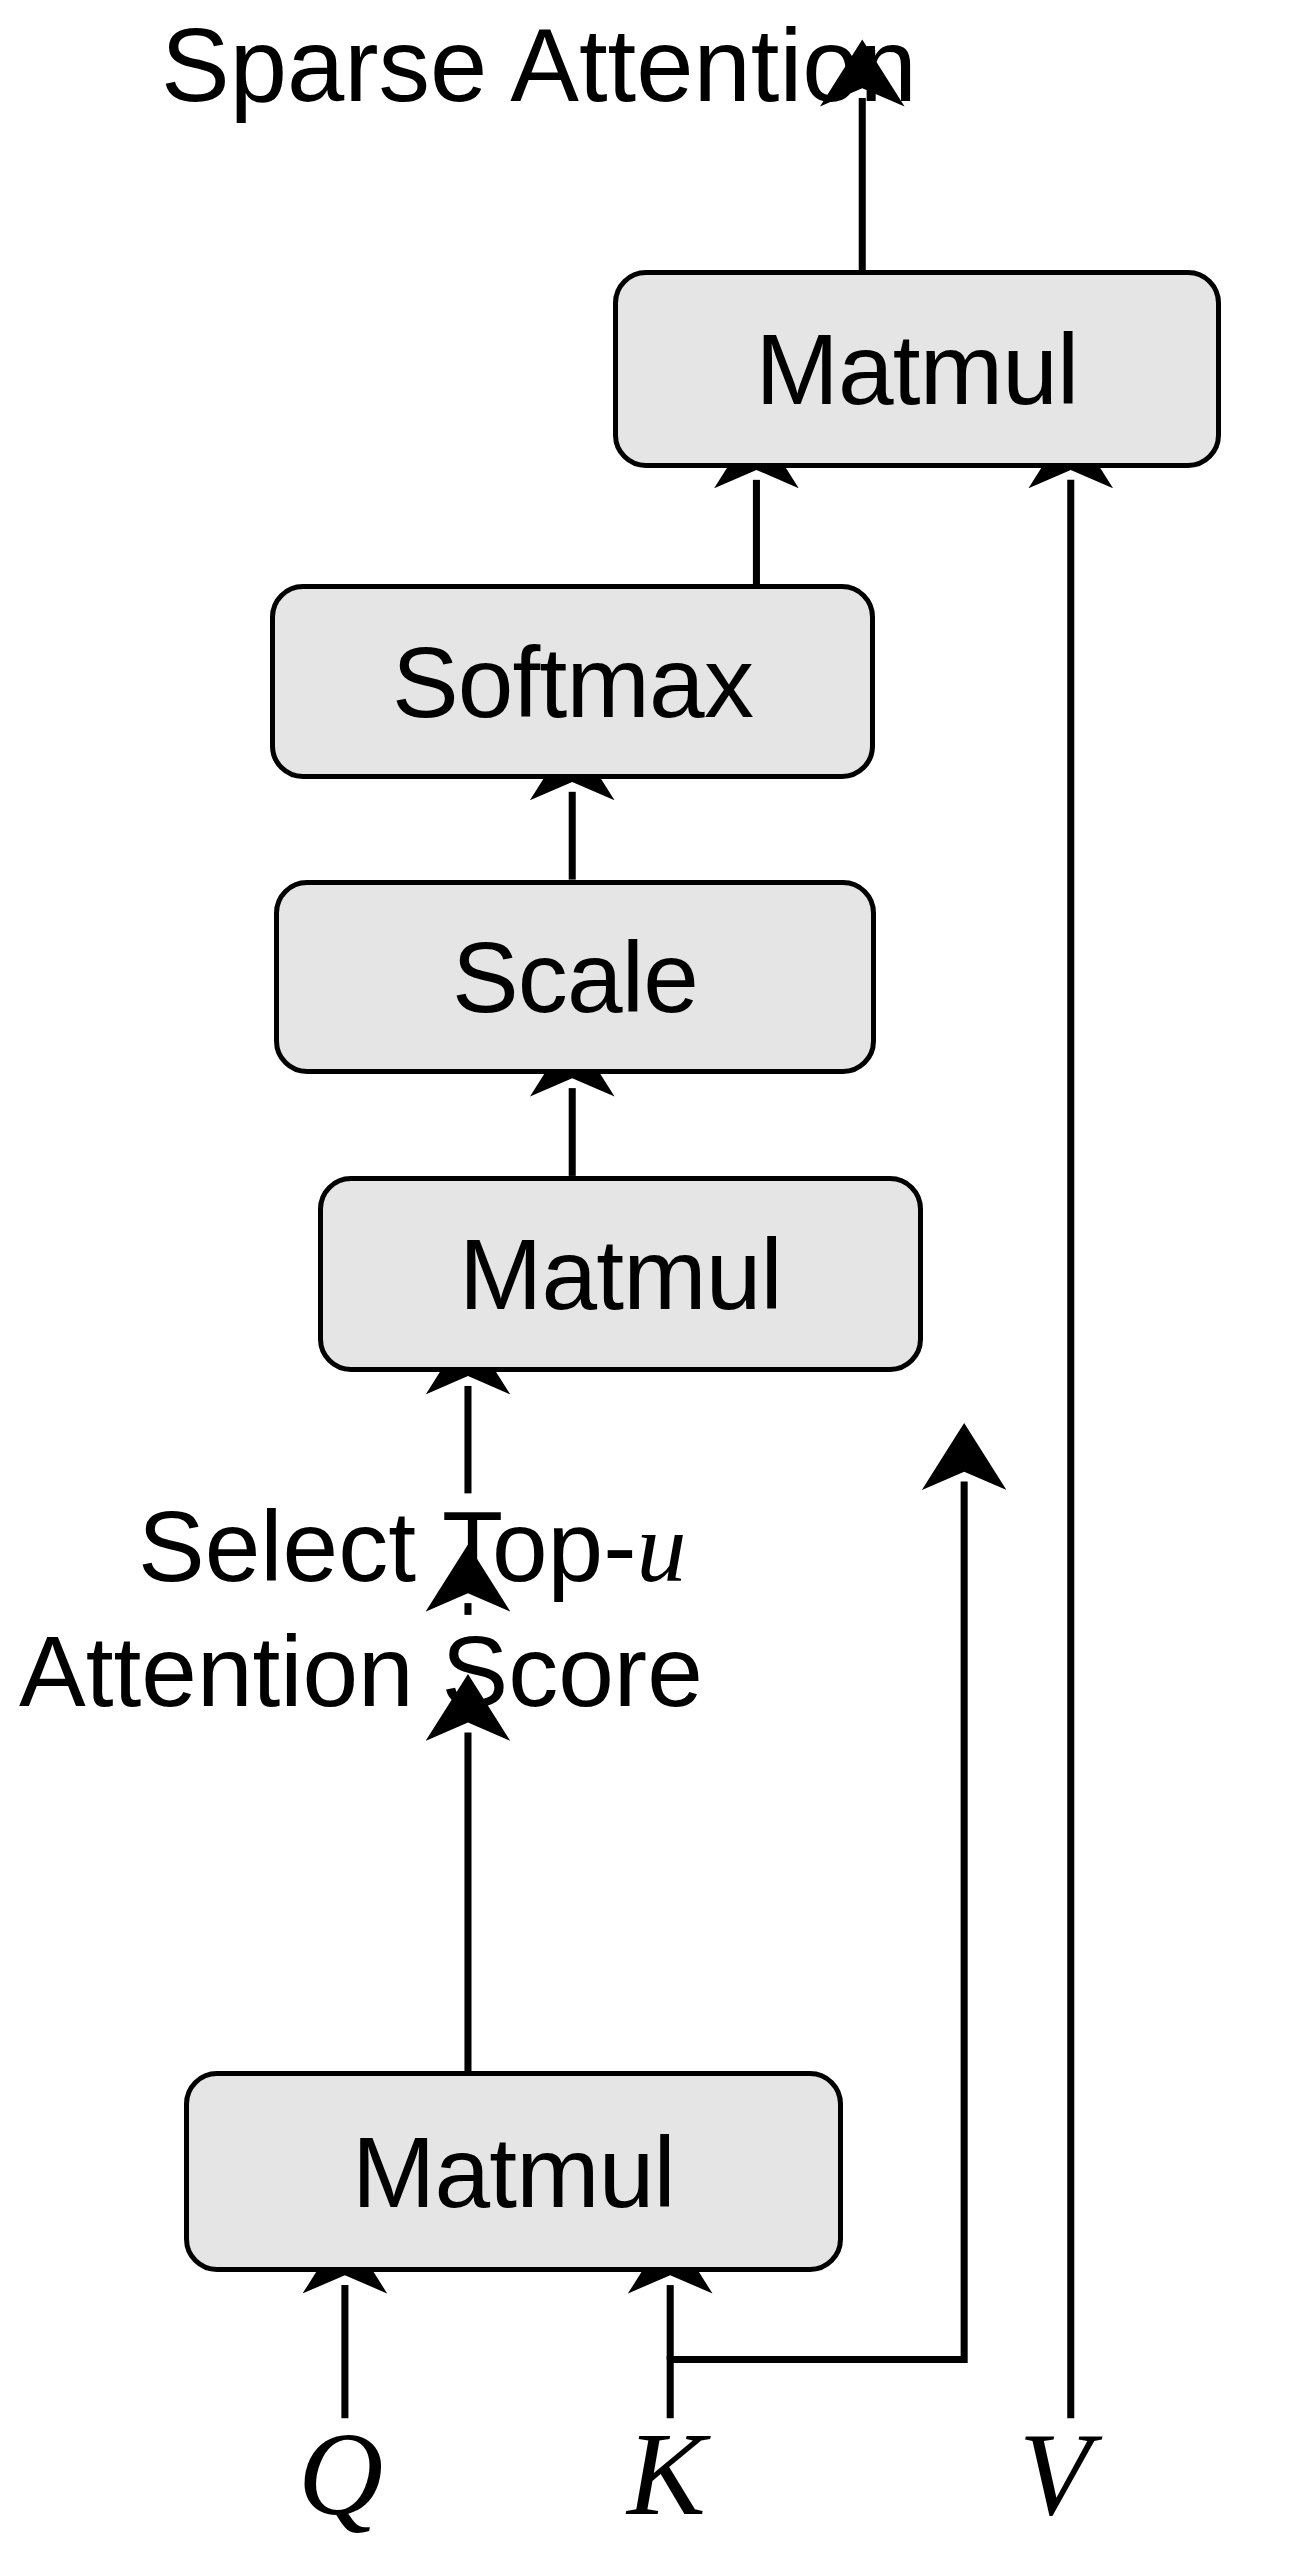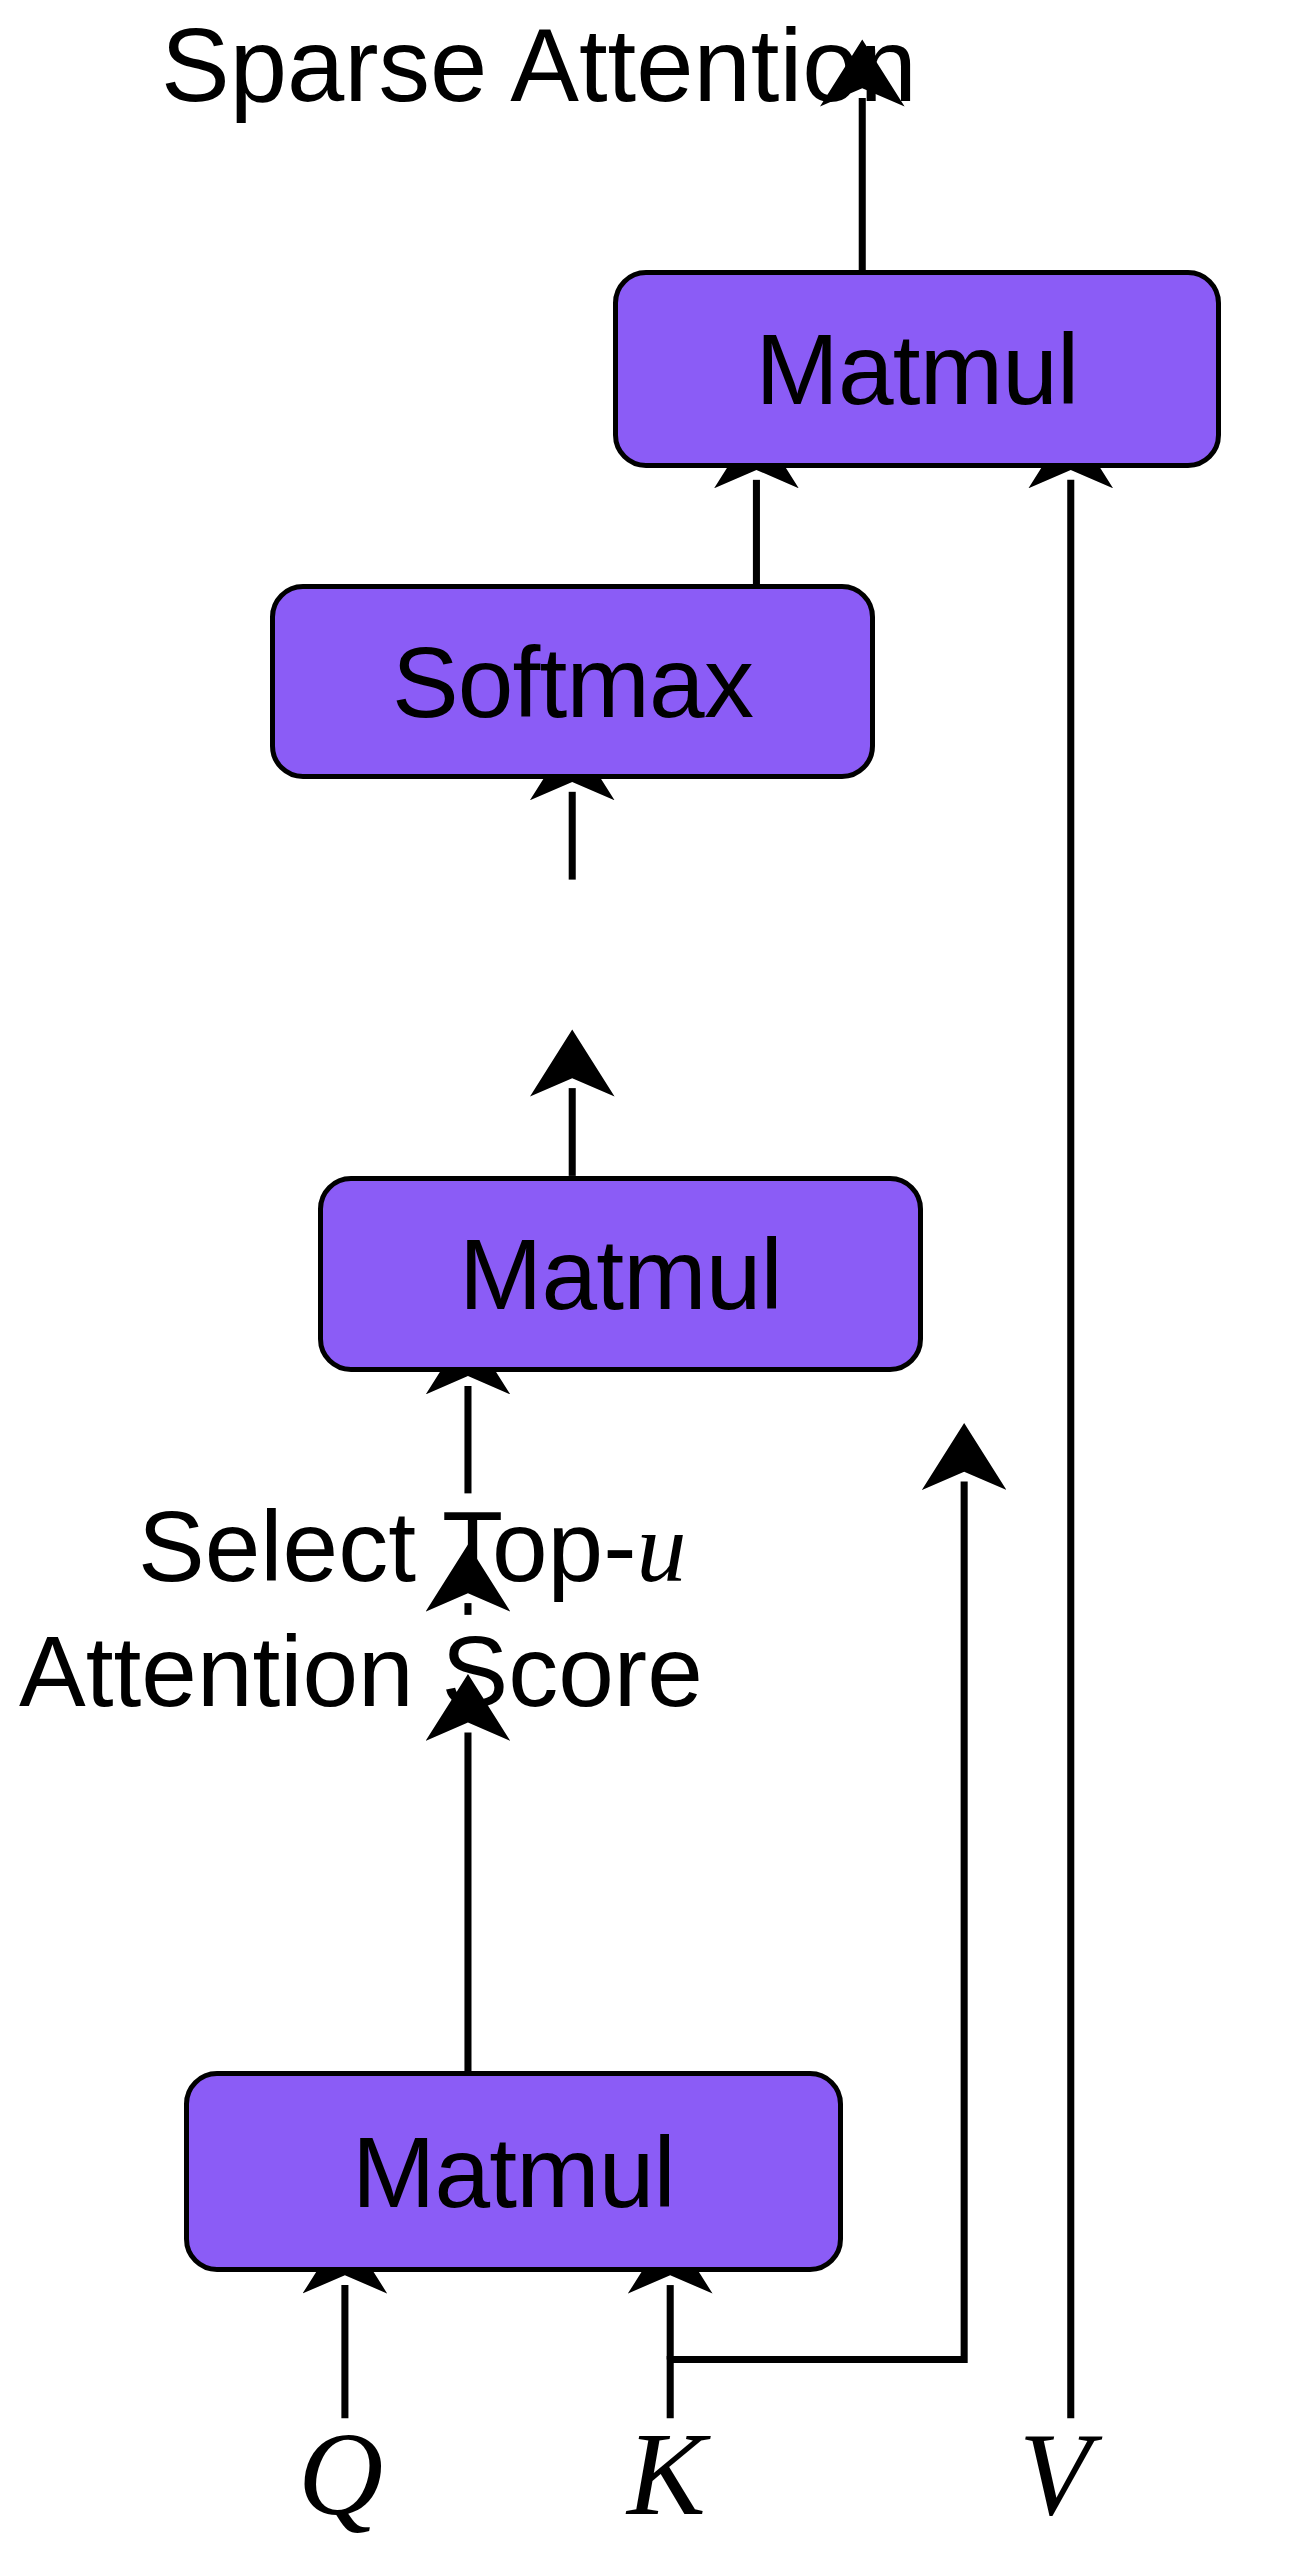--- a/index.html
+++ b/index.html
@@ -22,21 +22,21 @@
     position: absolute;
     left: 0; top: 0;
     width: 1302px;
     height: 2576px;
     pointer-events: none;
   }
   
   .op-box {
     position: absolute;
     box-sizing: border-box;
-    background: #8b5cf6;
+    background: #e5e5e5;
     border: 5.5px solid #000000;
     border-radius: 33px;
     display: flex;
     align-items: center;
     justify-content: center;
     color: #000000;
     line-height: 1;
     white-space: nowrap;
     z-index: 3;
   }
@@ -106,20 +106,23 @@
   <div class="plain-label fs-title" style="left:161px; top:14px;">Sparse Attention</div>
 
   <div class="op-box" style="left:613px; top:270px; width:608px; height:198px;">
     <span class="op-label fs-box">Matmul</span>
   </div>
 
   <div class="op-box" style="left:270px; top:584px; width:605px; height:195px;">
     <span class="op-label fs-box">Softmax</span>
   </div>
 
+  <div class="op-box" style="left:274px; top:880px; width:602px; height:194px;">
+    <span class="op-label fs-box">Scale</span>
+  </div>
 
   <div class="op-box" style="left:318px; top:1176px; width:605px; height:196px;">
     <span class="op-label fs-box">Matmul</span>
   </div>
 
   <div class="plain-label fs-plain" style="left:138px; top:1496px;">
     <span>Select Top-</span><span class="mathvar">u</span>
   </div>
 
   <div class="plain-label fs-plain" style="left:19px; top:1621px;">Attention Score</div>

